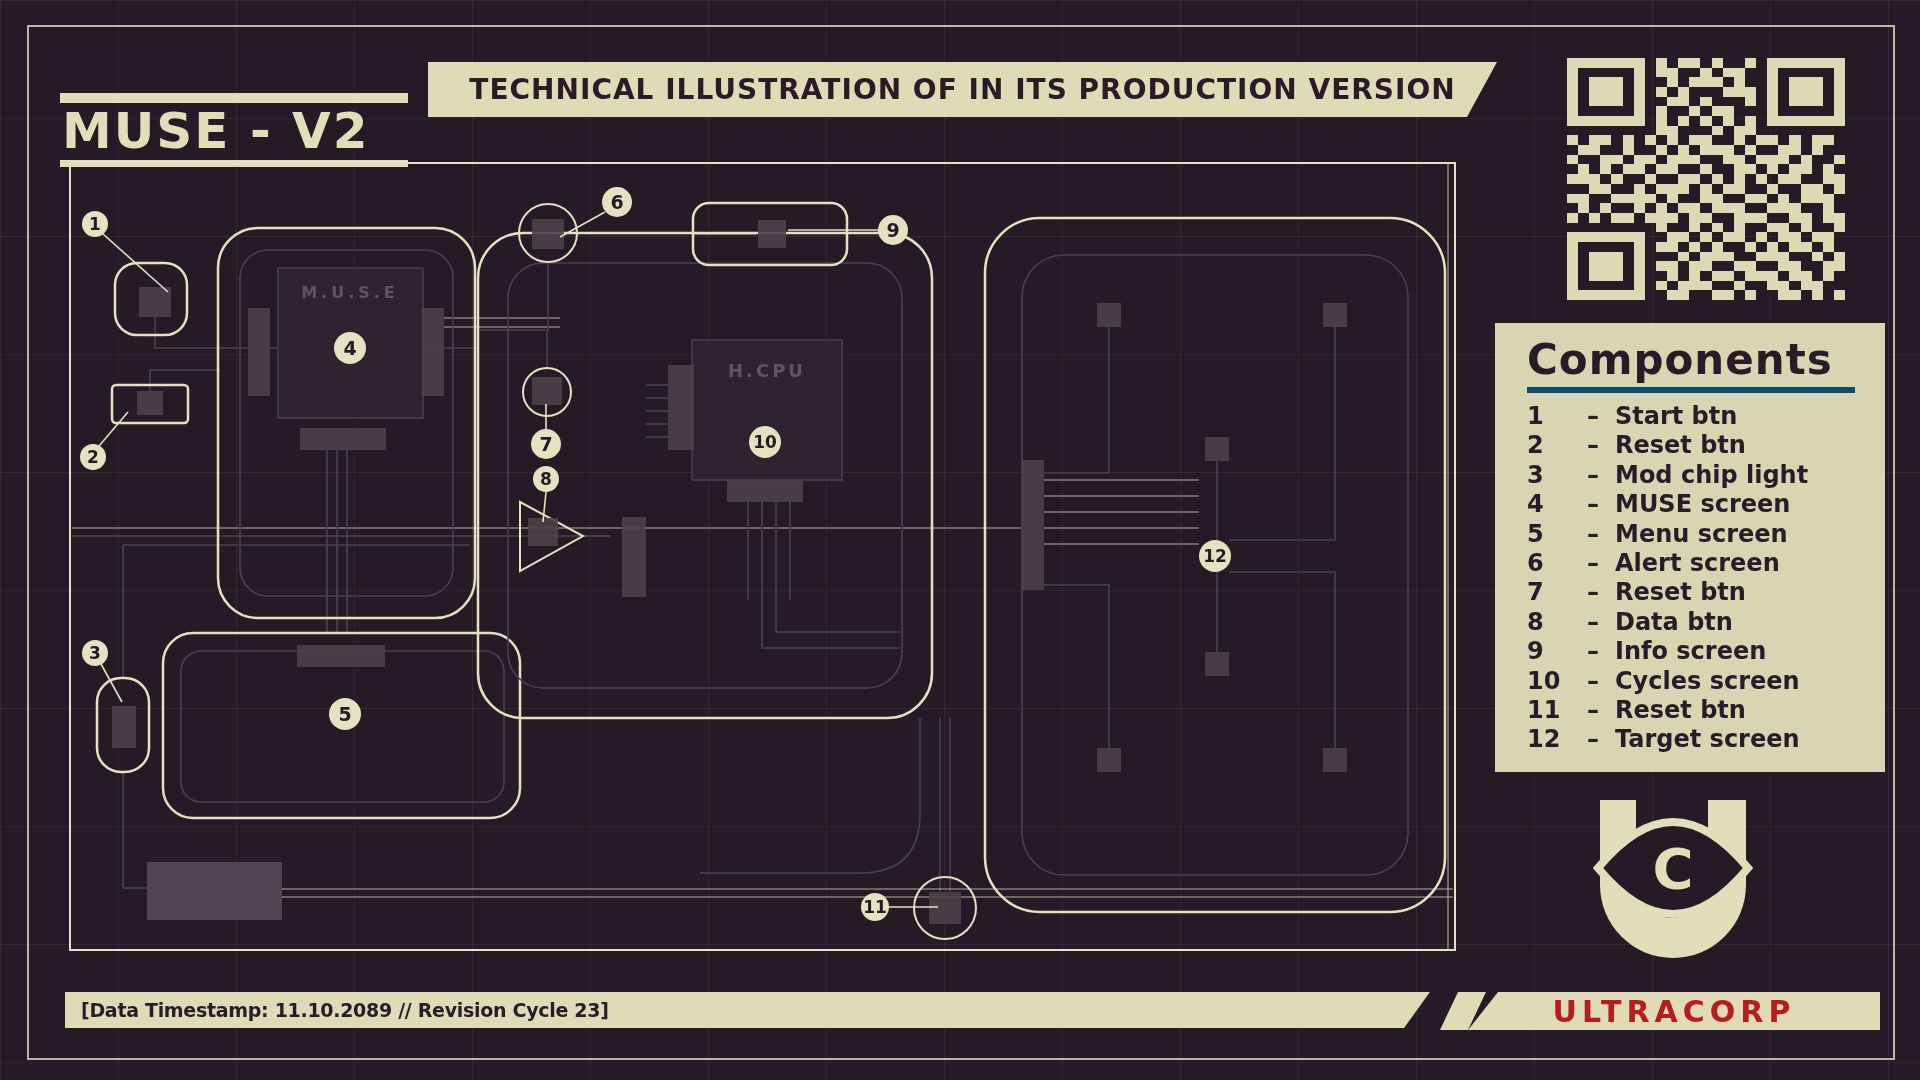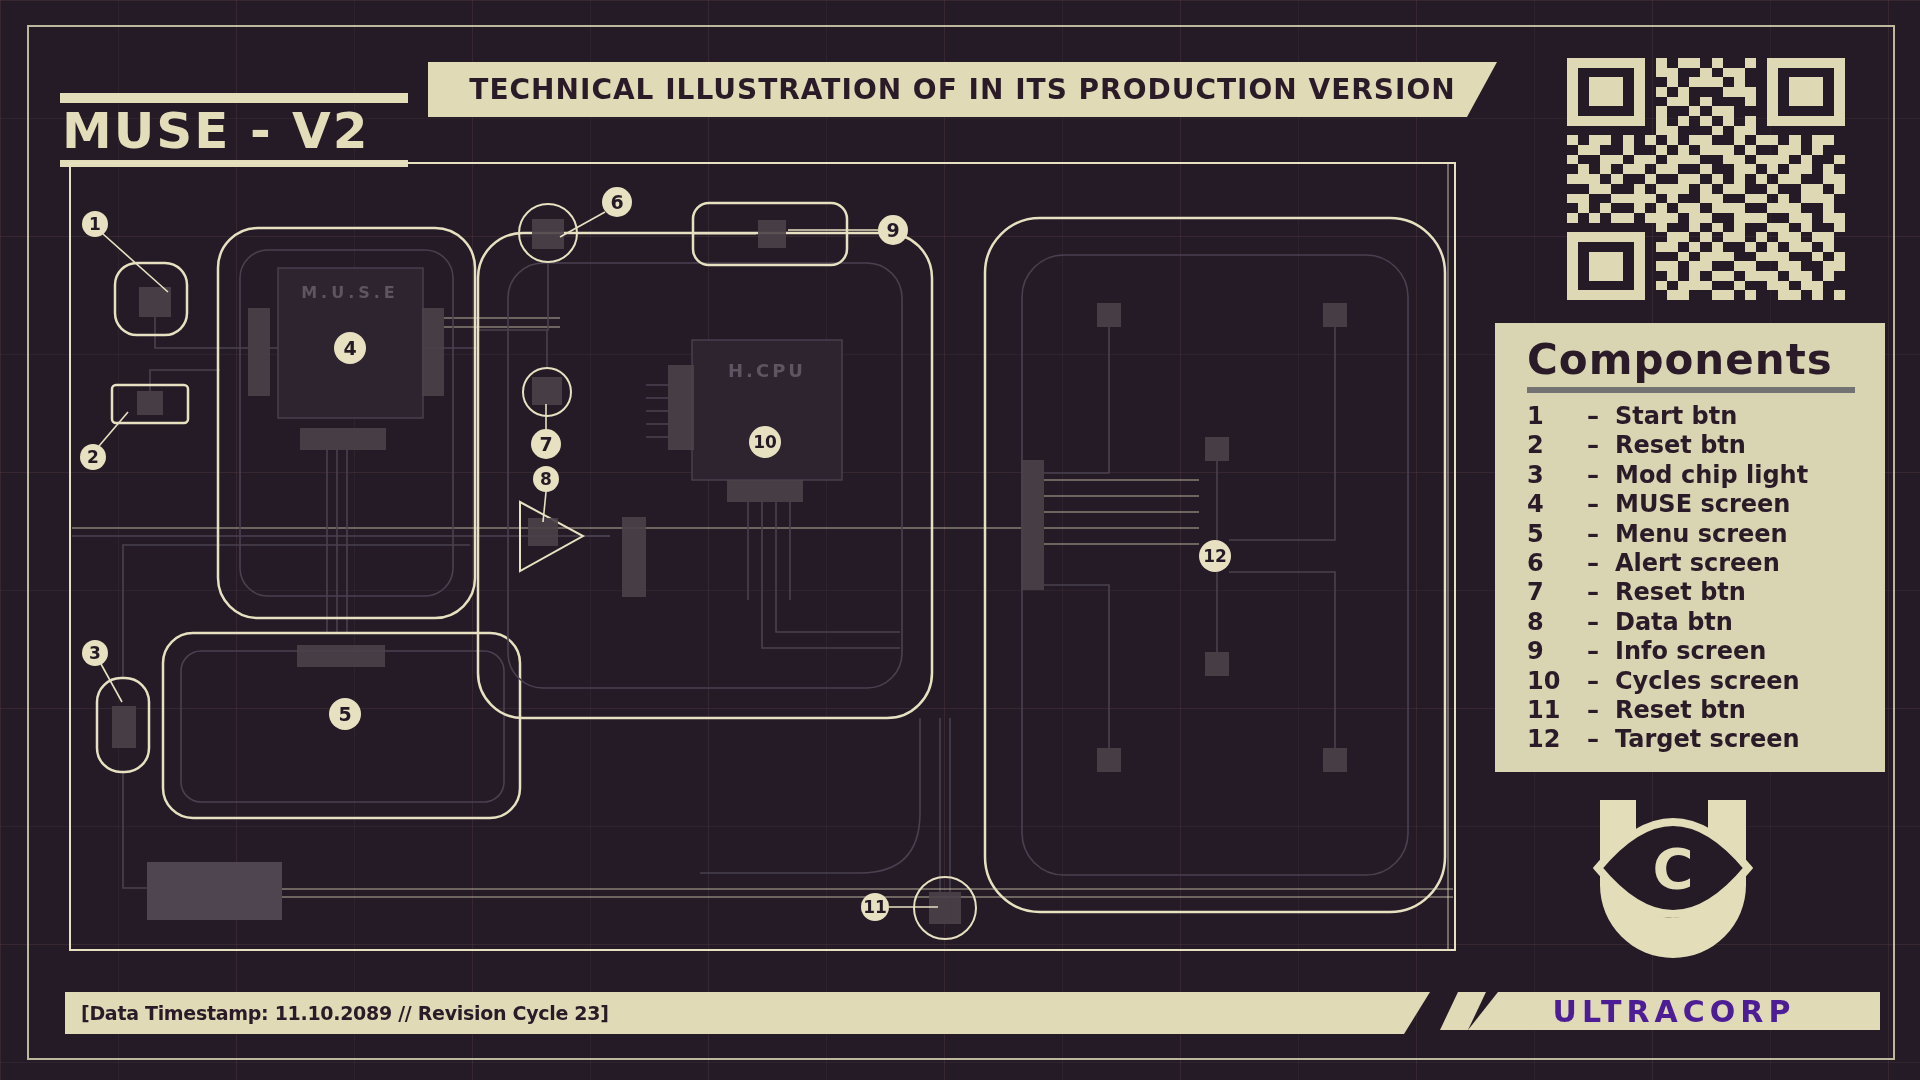--- a/index.html
+++ b/index.html
@@ -26,36 +26,36 @@
      display:flex;align-items:center;justify-content:center;}
   #title-banner .t{color:#2b1b29;font-size:28px;font-weight:bold;letter-spacing:1px;white-space:nowrap;}
   
   #qr{position:absolute;left:1567px;top:58px;width:278px;height:242px;
       display:grid;grid-template-columns:repeat(25,1fr);grid-auto-rows:1fr;}
   #qr .qm{background:#ded8b4;}
   
   #components{position:absolute;left:1495px;top:323px;width:390px;height:449px;background:#d9d4b1;
      box-sizing:border-box;padding:14px 30px 0 32px;color:#2b1b29;}
   #components .comp-title{font-size:42px;font-weight:bold;letter-spacing:1px;line-height:46px;
-     border-bottom:6px solid #737373;padding-bottom:4px;}
+     border-bottom:6px solid #0c4a6e;padding-bottom:4px;}
   #components .comp-list{margin-top:9px;}
   .comp-row{display:flex;font-size:24px;font-weight:bold;line-height:29.4px;white-space:nowrap;}
   .comp-num{width:60px;}
   .comp-sep{width:28px;}
   
-  #timestamp-bar{position:absolute;left:65px;top:992px;width:1365px;height:42px;background:#e0dab6;
+  #timestamp-bar{position:absolute;left:65px;top:992px;width:1365px;height:36px;background:#e0dab6;
      clip-path:polygon(0 0,100% 0,calc(100% - 26px) 100%,0 100%);
      display:flex;align-items:center;padding-left:16px;box-sizing:border-box;}
   #timestamp-bar .t{color:#2b1b29;font-size:19px;font-weight:bold;letter-spacing:-0.3px;white-space:nowrap;}
   #footer-notch{position:absolute;left:1440px;top:992px;width:46px;height:38px;background:#e0dab6;
      clip-path:polygon(18px 0,46px 0,28px 100%,0 100%);}
   #brand-banner{position:absolute;left:1468px;top:992px;width:412px;height:38px;background:#e0dab6;
      clip-path:polygon(30px 0,100% 0,100% 100%,0 100%);
      display:flex;align-items:center;justify-content:center;}
-  #brand-banner .t{color:#4c1d95;font-size:30px;font-weight:bold;letter-spacing:5px;}
+  #brand-banner .t{color:#b91c1c;font-size:30px;font-weight:bold;letter-spacing:5px;}
   
   #diagram-svg{position:absolute;left:0;top:0;}
   .panel{fill:none;stroke:#e7e1c1;stroke-width:2.5;}
   .panel-thin{fill:none;stroke:#e7e1c1;stroke-width:2;}
   .inner{fill:none;stroke:#4a4050;stroke-width:1.6;}
   .wire{stroke:#4a4150;stroke-width:1.6;fill:none;}
   .wire-c{stroke:rgba(231,225,193,0.5);stroke-width:1.6;fill:none;}
   .pad{fill:#4a4149;opacity:0.9;}
   .chip{fill:#2d2430;stroke:#4a4050;stroke-width:1.4;}
   .co-circle{fill:#e7e1c1;}

